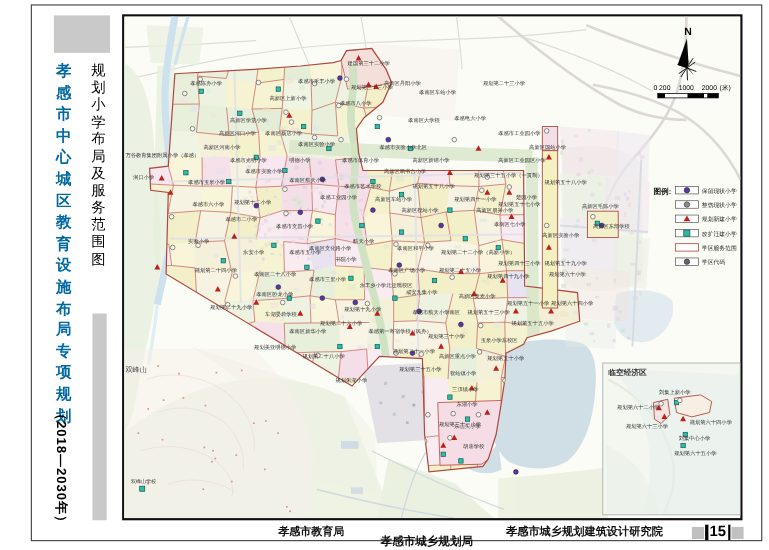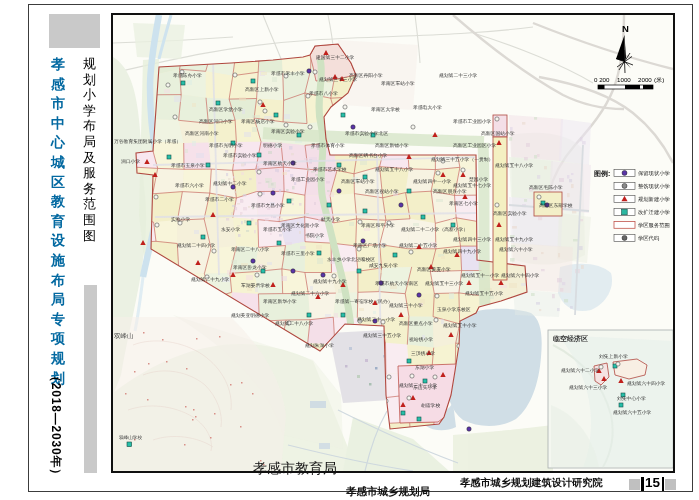--- a/index.html
+++ b/index.html
@@ -1288,21 +1288,21 @@
 <text x="525" y="199.1" font-size="5.3" fill="#222">改扩迁建小学</text>
 <rect x="501" y="206.5" width="21" height="6.8" fill="#fff" stroke="#c0544c" stroke-width="0.8"></rect>
 <text x="525" y="212.1" font-size="5.3" fill="#222">学区服务范围</text>
 <rect x="501" y="219.5" width="21" height="6.8" fill="#fff" stroke="#4a4a4a" stroke-width="0.6"></rect>
 <circle cx="511.5" cy="222.9" r="2.5" fill="#666" stroke="#222" stroke-width="0.5"></circle>
 <text x="525" y="225.1" font-size="5.3" fill="#222">学区代码</text>
 </g>
 </svg>
 </div>
 
-<div class="abs" style="left:253px;top:460px;font-size:14px;font-weight:normal;color:#111;">孝感市教育局</div>
+<div class="abs" style="left:253px;top:476px;font-size:10px;font-weight:bold;color:#111;">孝感市教育局</div>
 
 <div class="abs" style="left:346px;top:485px;font-size:10.5px;font-weight:bold;color:#111;">孝感市城乡规划局</div>
 
 <div class="abs" style="left:460px;top:476px;font-size:10.2px;font-weight:bold;color:#111;font-family:Liberation Serif, serif;">孝感市城乡规划建筑设计研究院</div>
 
 <div class="abs" style="left:629px;top:479px;width:11px;height:11px;background:#c0c0c0;"></div>
 <div class="abs" style="left:641px;top:477px;width:2.5px;height:14px;background:#000;"></div>
 <div class="abs" style="left:645px;top:475px;font-size:13.5px;font-weight:bold;color:#000;">15</div>
 <div class="abs" style="left:661.5px;top:477px;width:2.5px;height:14px;background:#000;"></div>
 <div class="abs" style="left:665px;top:479px;width:11px;height:11px;background:#c0c0c0;"></div>

